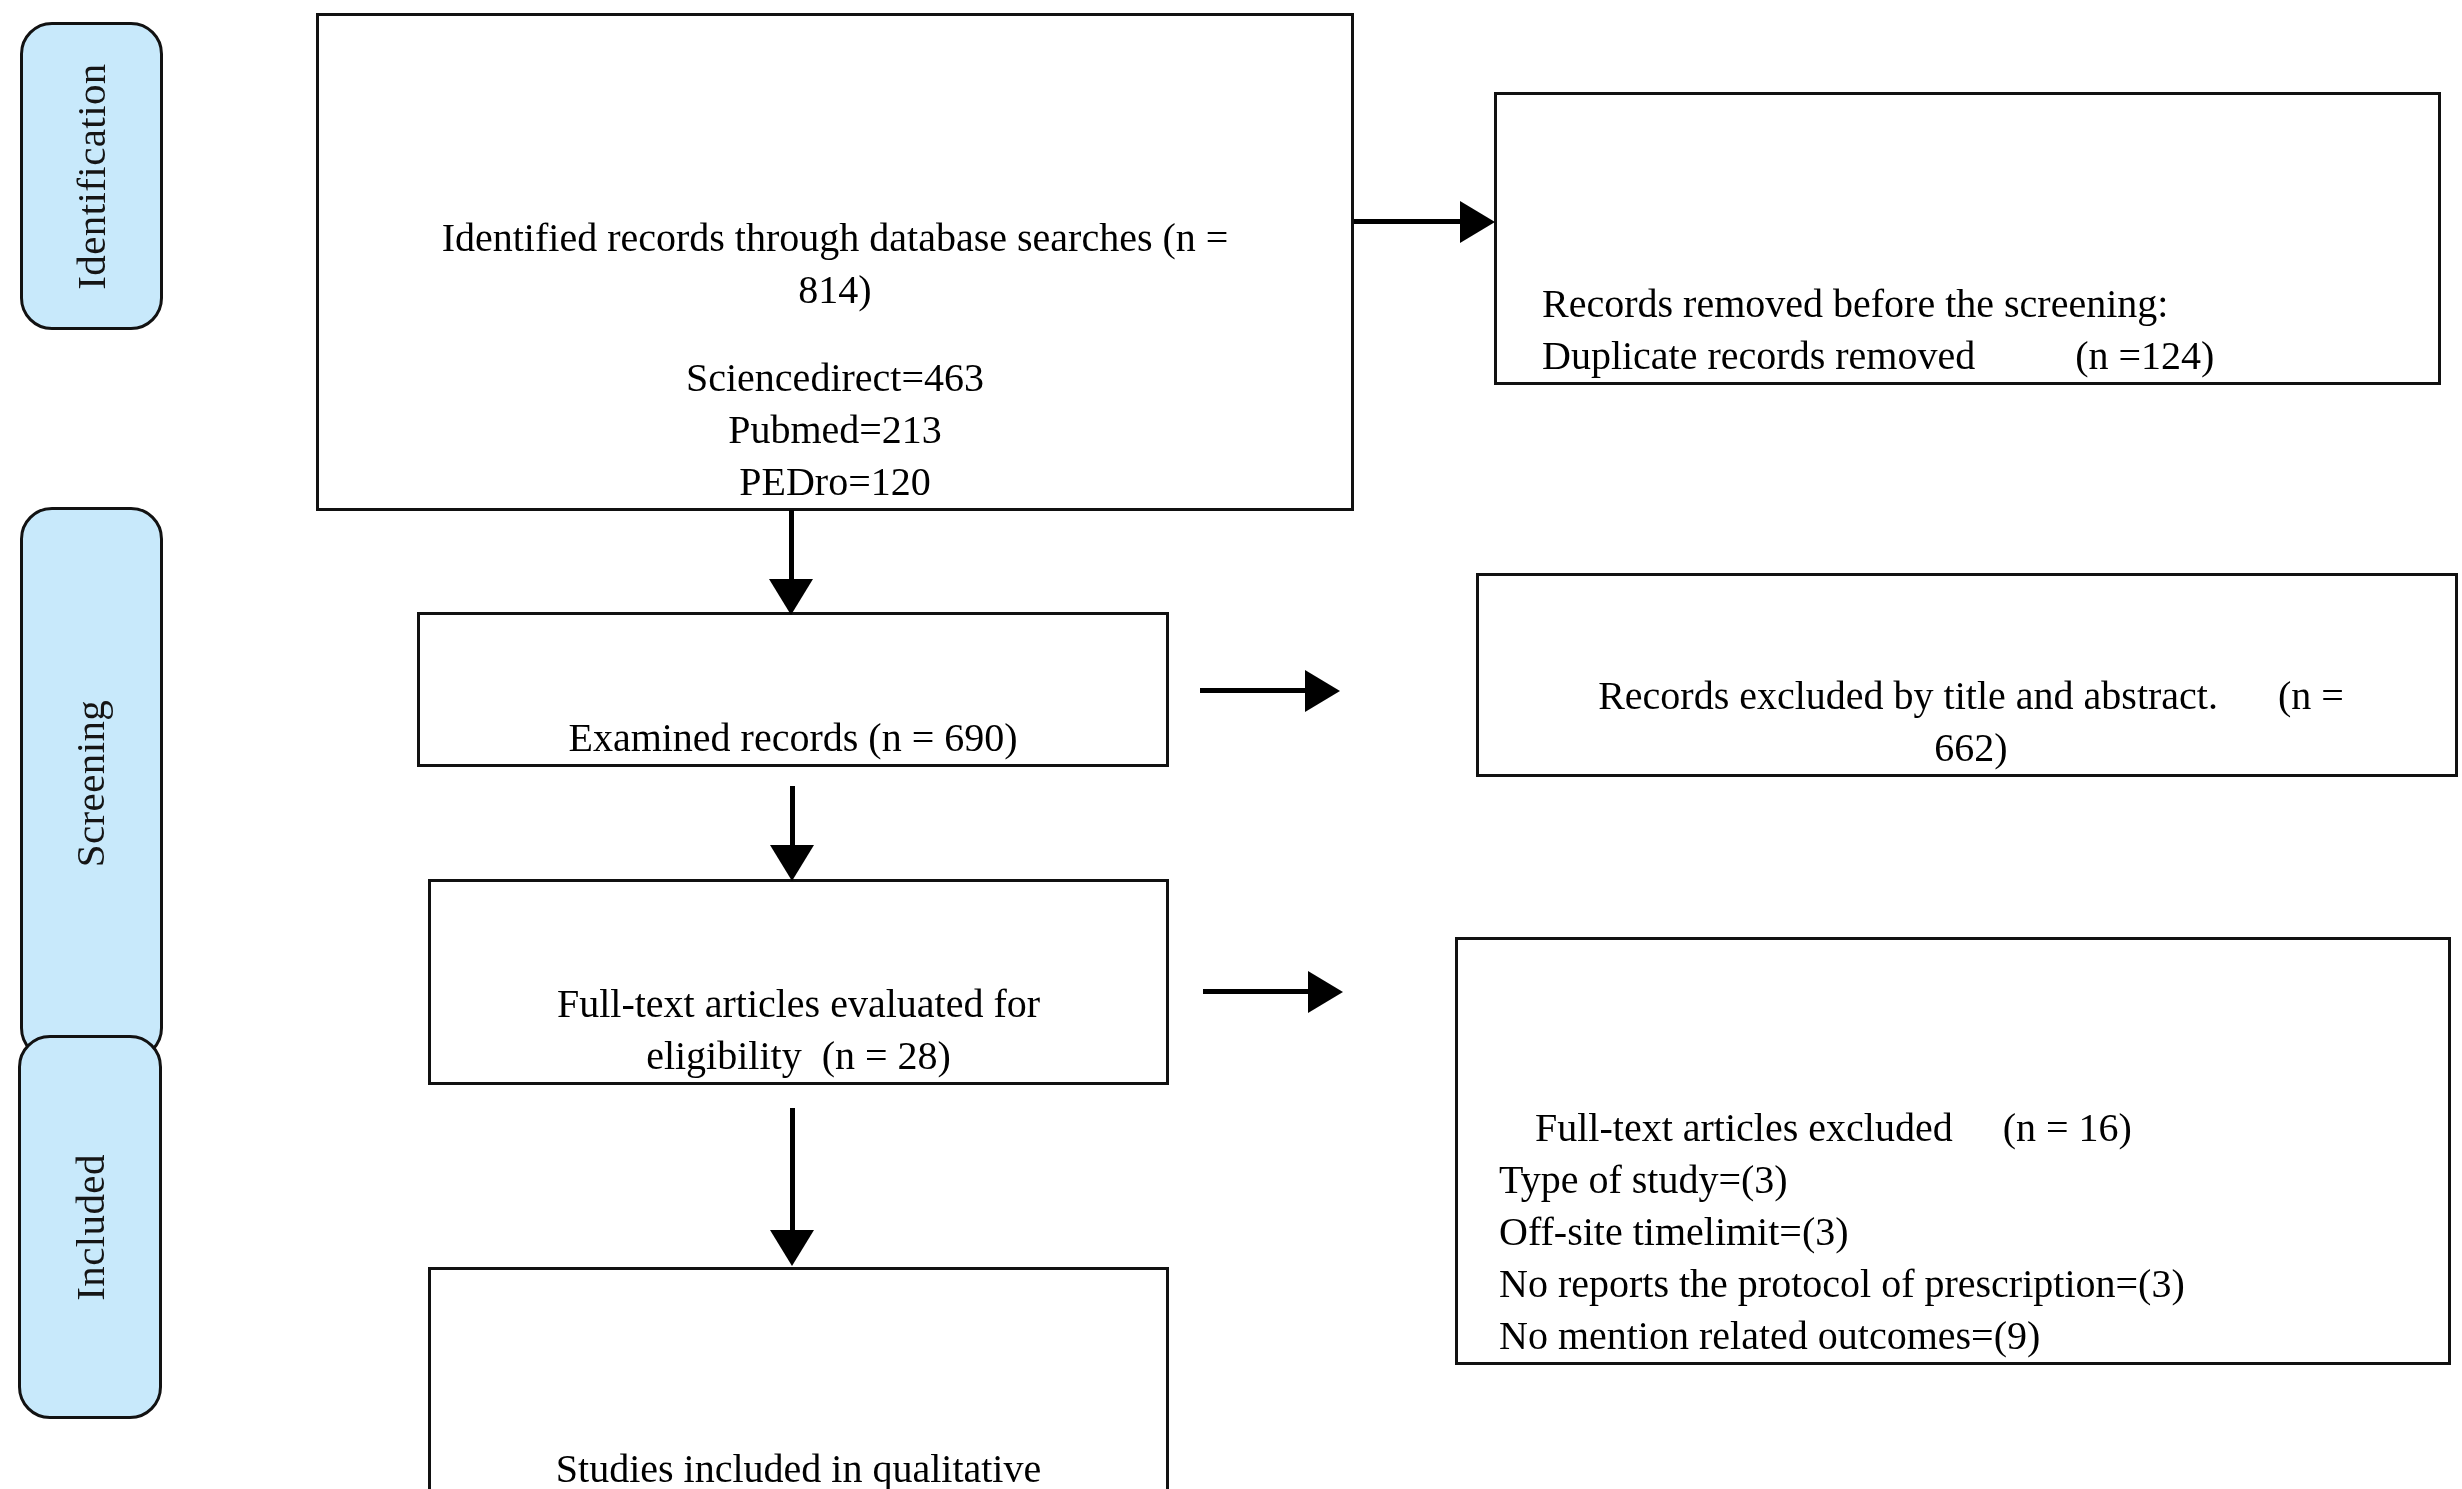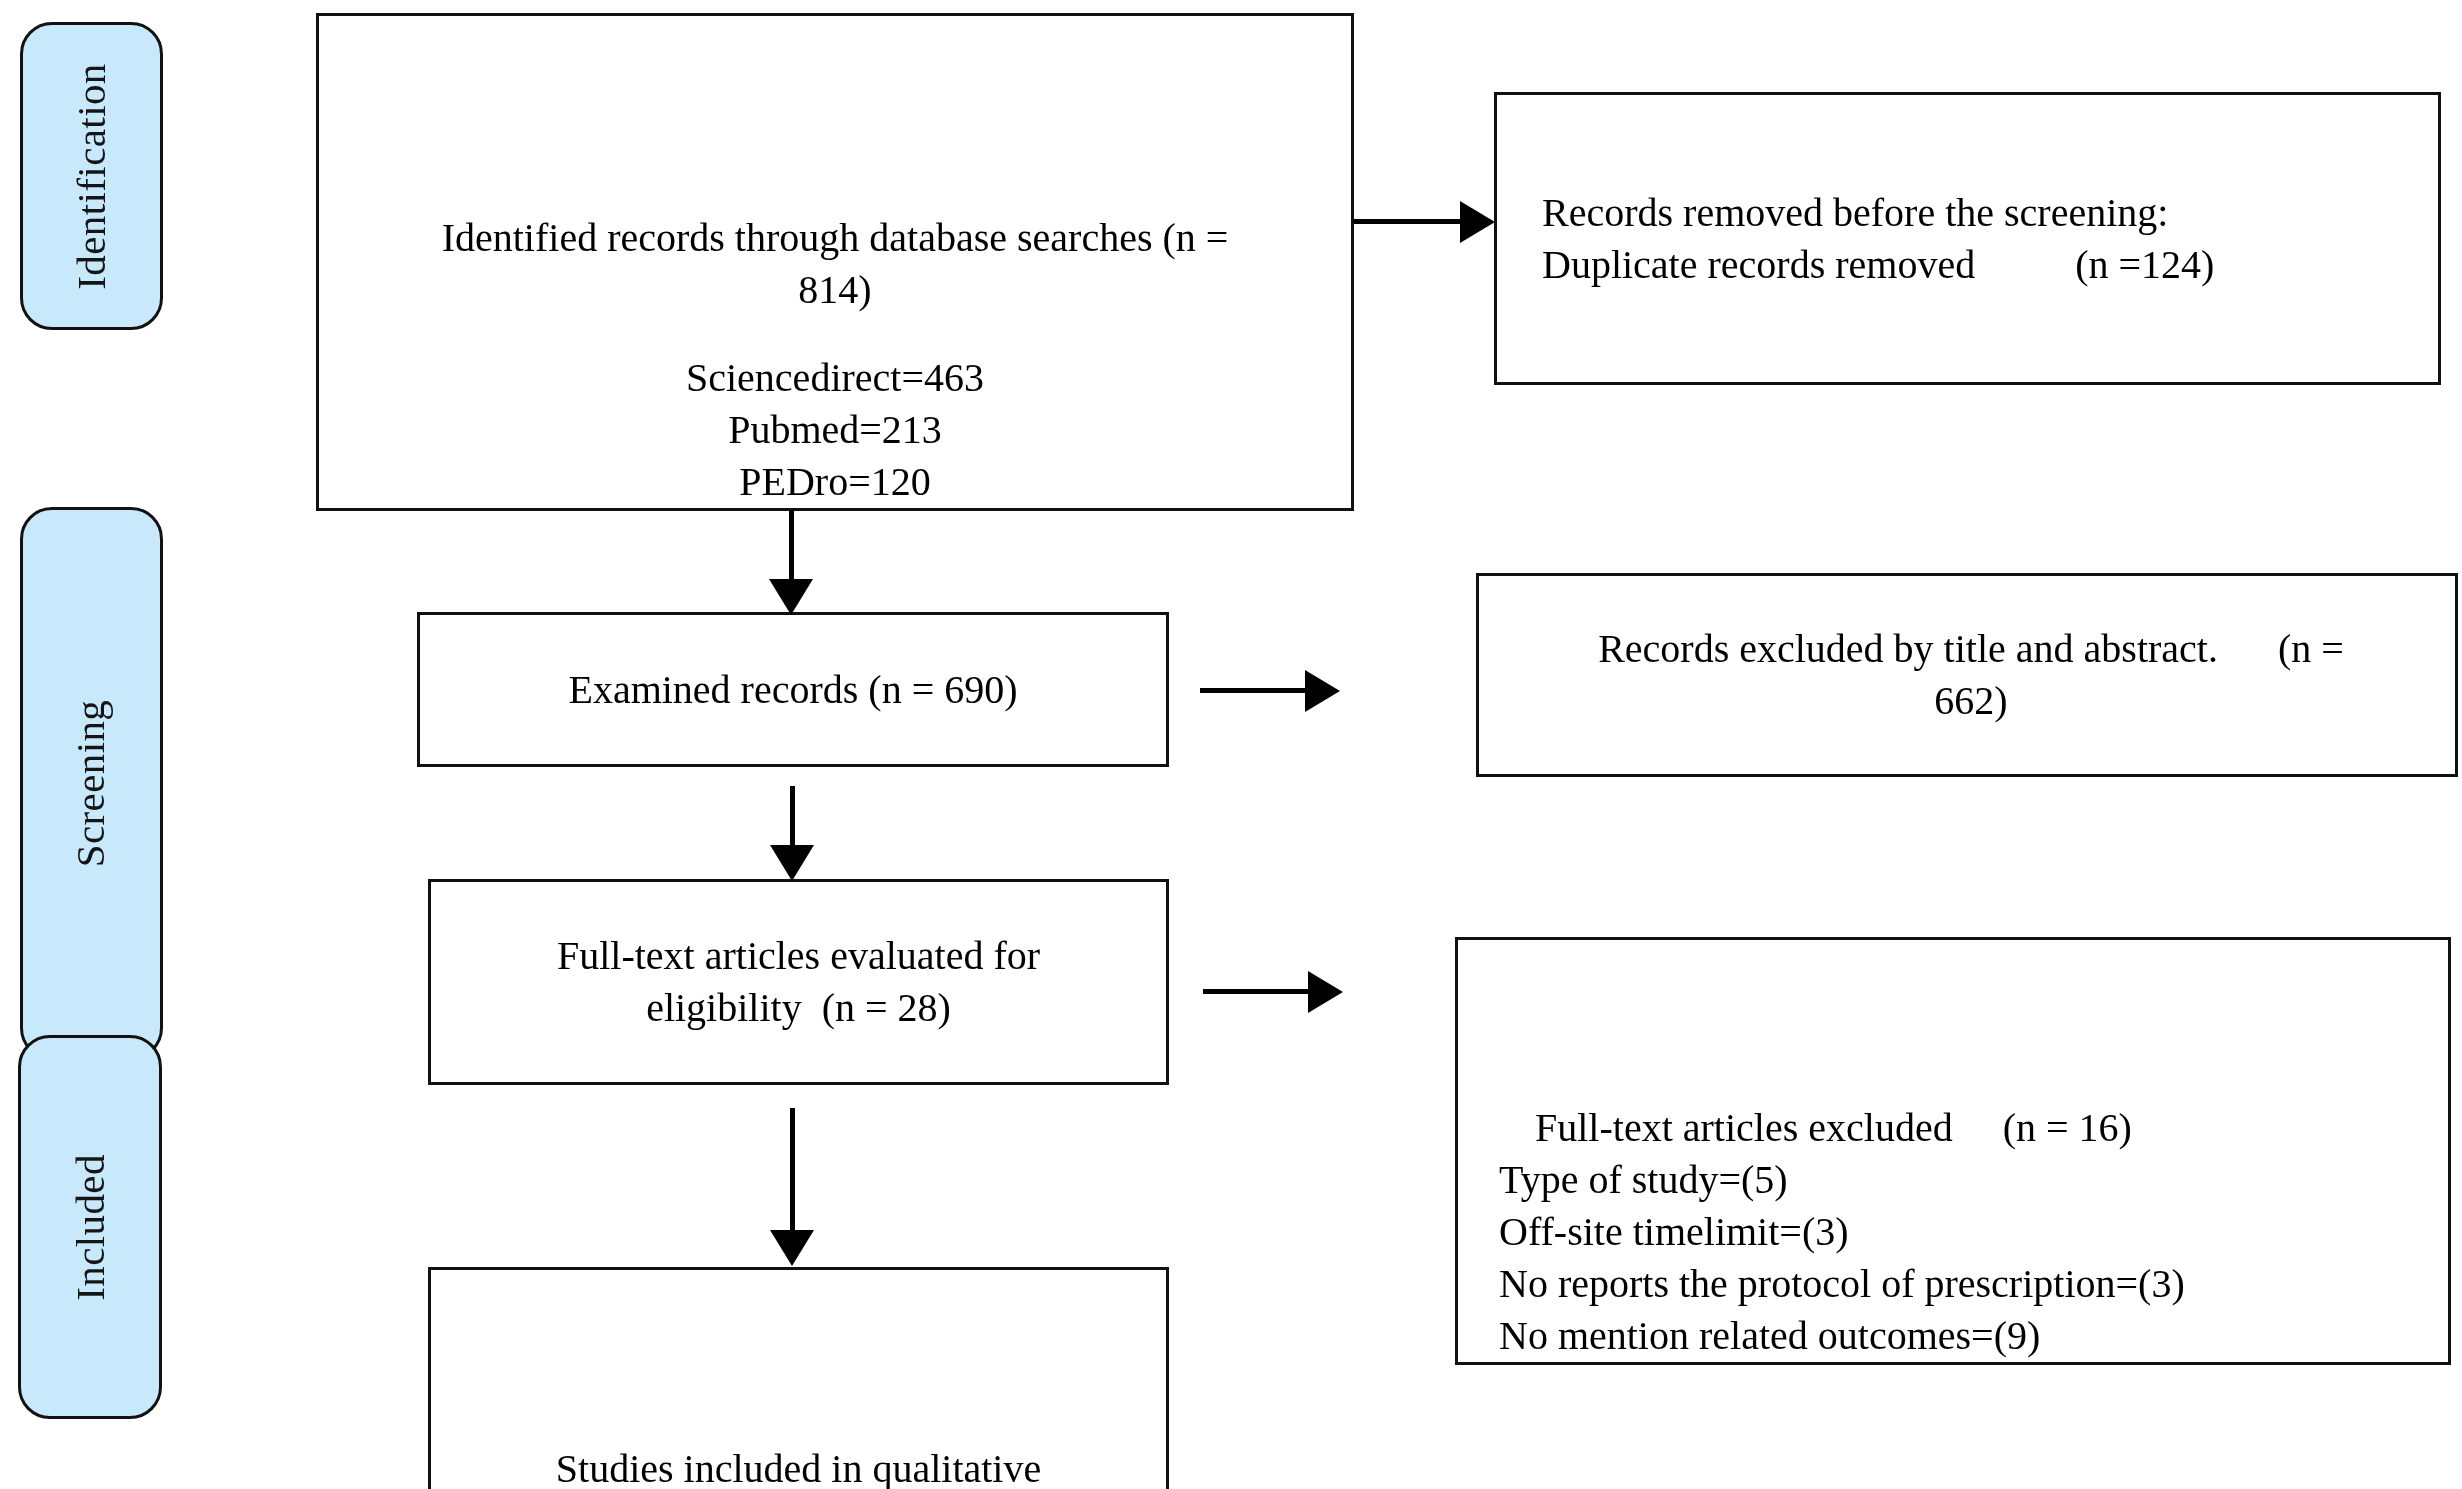--- a/index.html
+++ b/index.html
@@ -39,21 +39,21 @@
 
   
   .flowbox {
     position: absolute;
     background: #ffffff;
     border: 3.5px solid #111111;
     box-sizing: border-box;
     padding: 0 24px;
     display: flex;
     flex-direction: column;
-    justify-content: center;
+    justify-content: flex-end;
   }
   .flowbox.top-align { justify-content: flex-end; }
   .flowbox .line {
     font-size: 40px;
     line-height: 1.30;
     text-align: center;
     white-space: pre-wrap;
   }
   .flowbox .line.left { text-align: left; }
   .flowbox .spacer { height: 36px; }
@@ -135,21 +135,21 @@
     <div class="line">662)</div>
   </div>
 
   <div class="flowbox" style="left:428px; top:879px; width:741px; height:206px;">
     <div class="line">Full-text articles evaluated for</div>
     <div class="line">eligibility  (n = 28)</div>
   </div>
 
   <div class="flowbox top-align" style="left:1455px; top:937px; width:996px; height:428px; padding-top:43px; padding-left:41px;">
     <div class="line left" style="padding-left:36px;">Full-text articles excluded     (n = 16)</div>
-    <div class="line left">Type of study=(5)</div>
+    <div class="line left">Type of study=(3)</div>
     <div class="line left">Off-site timelimit=(3)</div>
     <div class="line left">No reports the protocol of prescription=(3)</div>
     <div class="line left">No mention related outcomes=(9)</div>
   </div>
 
   <div class="flowbox top-align" style="left:428px; top:1267px; width:741px; height:231px; padding-top:43px;">
     <div class="line">Studies included in qualitative</div>
   </div>
 
   <div class="conn" style="left:1354px; top:200px; width:141px; height:43px;">

